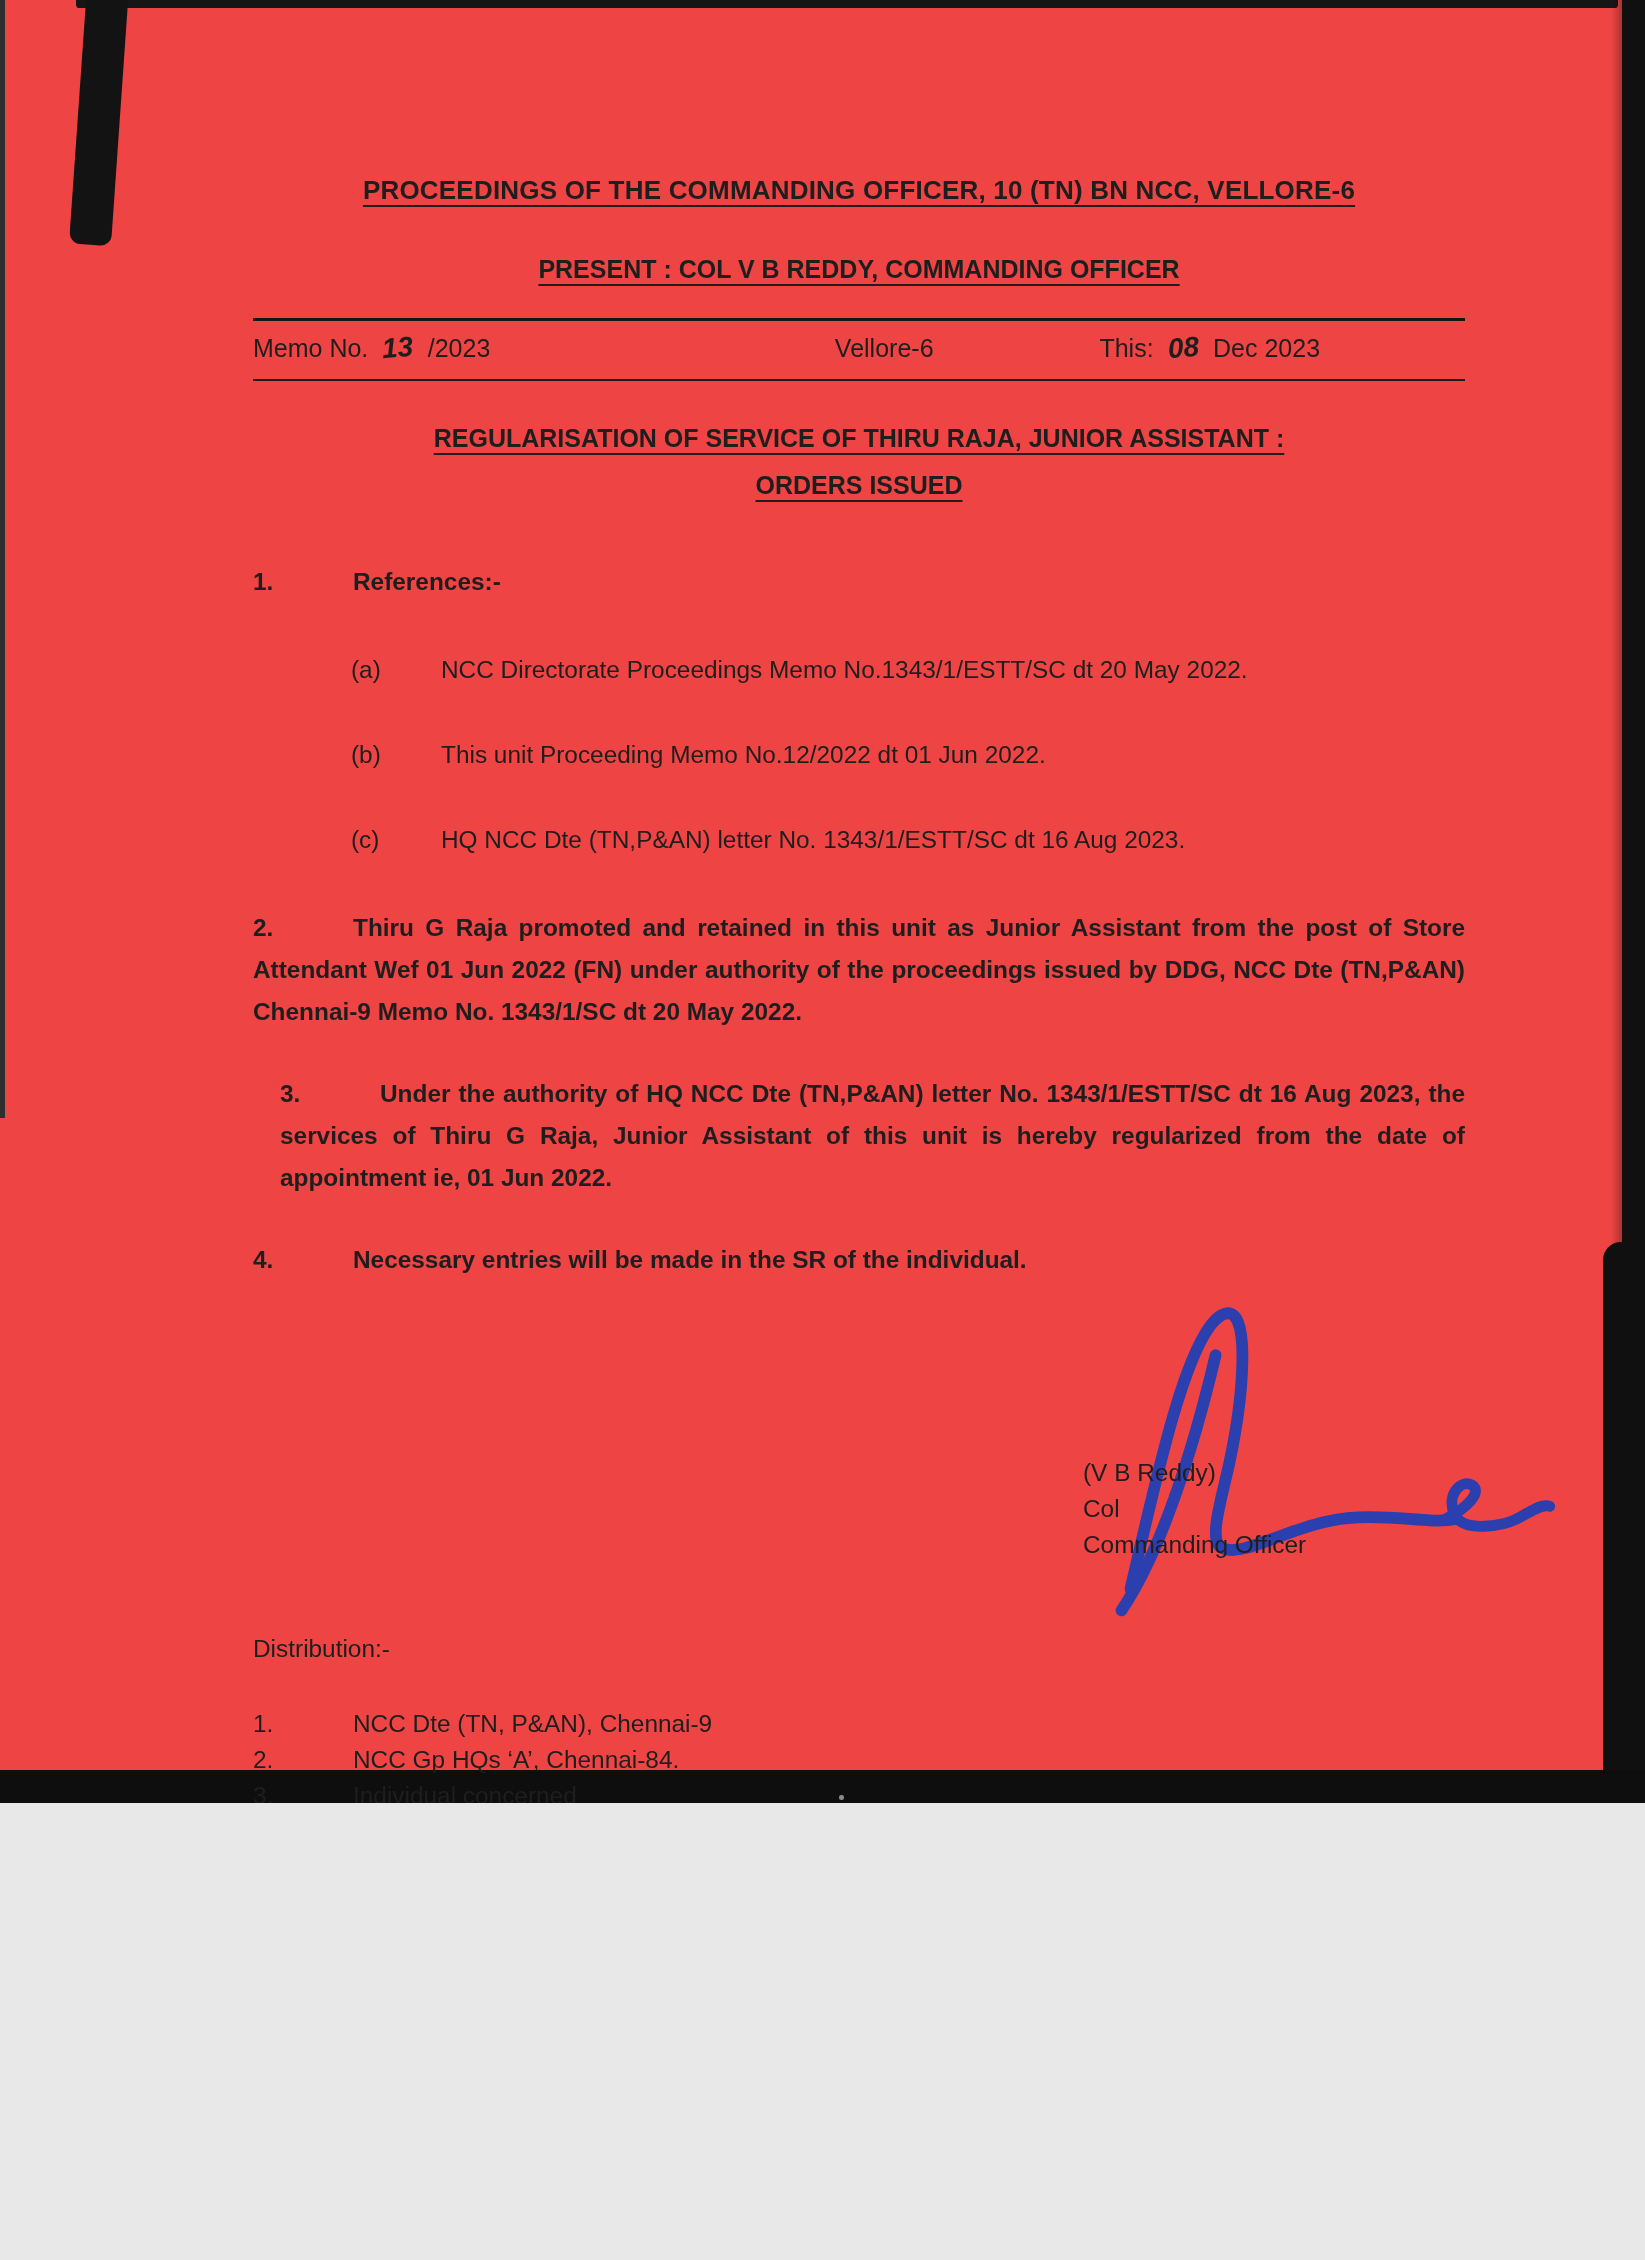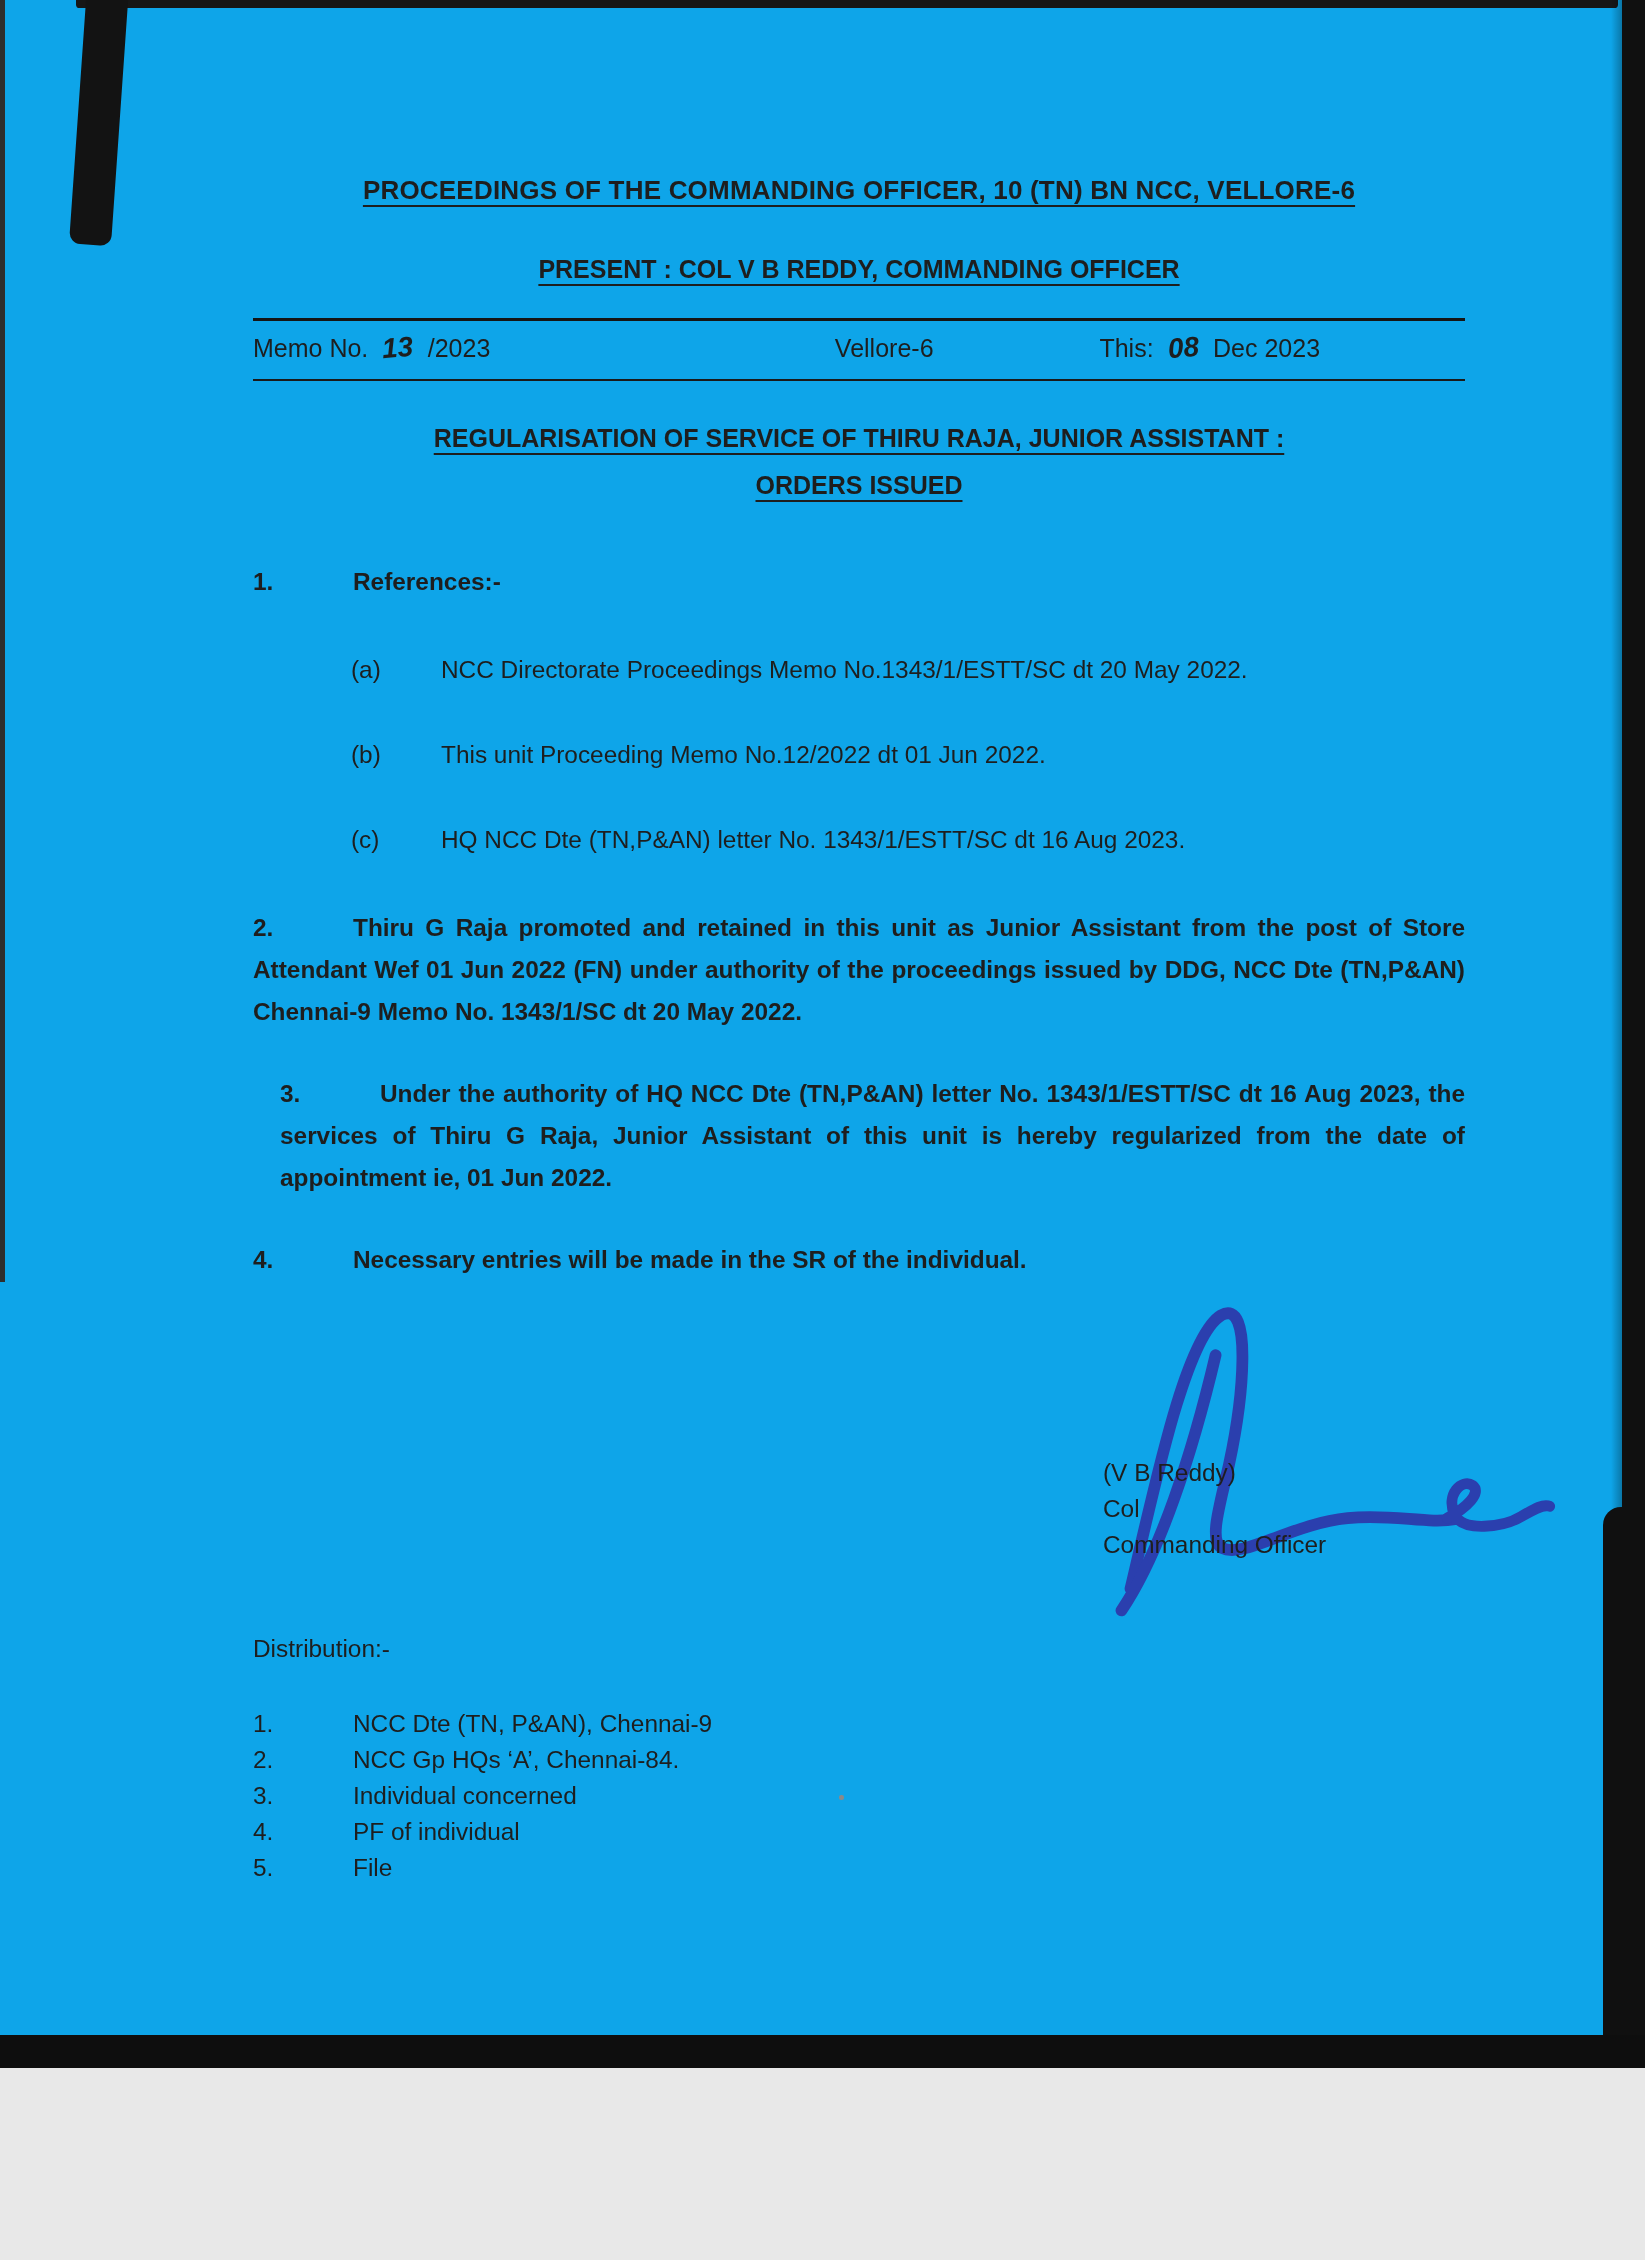--- a/index.html
+++ b/index.html
@@ -1,20 +1,20 @@
 <!DOCTYPE html>
 <html style="font-size:14.5px"><head>
 <meta charset="utf-8">
 <style>
   html, body { margin: 0; padding: 0; background: #e8e8e8; }
   .page {
     position: relative;
     width: 1645px;
-    height: 2068px;
-    background: #0ea5e9;
+    height: 1803px;
+    background: #ef4444;
     overflow: hidden;
     font-family: "Liberation Sans", sans-serif;
     color: #1e1e1e;
   }
 
   
   .art-top     { position:absolute; top:0; left:76px; right:27px; height:8.1px; background:#161616; border-radius:0 0 3.6px 3.6px; }
   .art-corner  { position:absolute; top:-14.5px; left:78px; width:42px; height:259px; background:#131313; transform:rotate(4deg); border-radius:11px; }
   .art-left    { position:absolute; top:0; left:0; width:4.5px; height:62%; background:#2e2e2e; }
   .art-right-shadow { position:absolute; top:0; right:23.5px; width:11px; height:100%; background:linear-gradient(to right, rgba(0,0,0,0), rgba(0,0,0,0.28)); }
@@ -62,21 +62,21 @@
   .ref-row   { margin-top:49px; display:flex; font-size:24.4px; line-height:36px; }
   .ref-label { margin-left:98px; width:90px; }
   .ref-text  { flex:1; }
 
   .para-2 { margin-top:49px; }
   .para-3 { margin-top:40px;margin-left:27px; }
   .para-4 { margin-top:40px; }
 
   .signature-area { position:relative; margin-top:22px; height:318px; }
   .sig-svg  { position:absolute; left:796px; top:-12.7px; width:507px; height:344px; overflow:visible; }
-  .sig-text { position:absolute; left:850px; top:152px; font-size:24.4px; line-height:36px; }
+  .sig-text { position:absolute; left:830px; top:152px; font-size:24.4px; line-height:36px; }
 
   .dist-heading { margin-top:14.5px; font-size:24.4px; }
   .dist-list { margin-top:43px; }
   .dist-row  { display:flex; font-size:24.4px; line-height:36px; }
   .dist-num  { width:100px; }
 </style>
 </head>
 <body>
 
 <div class="page">

